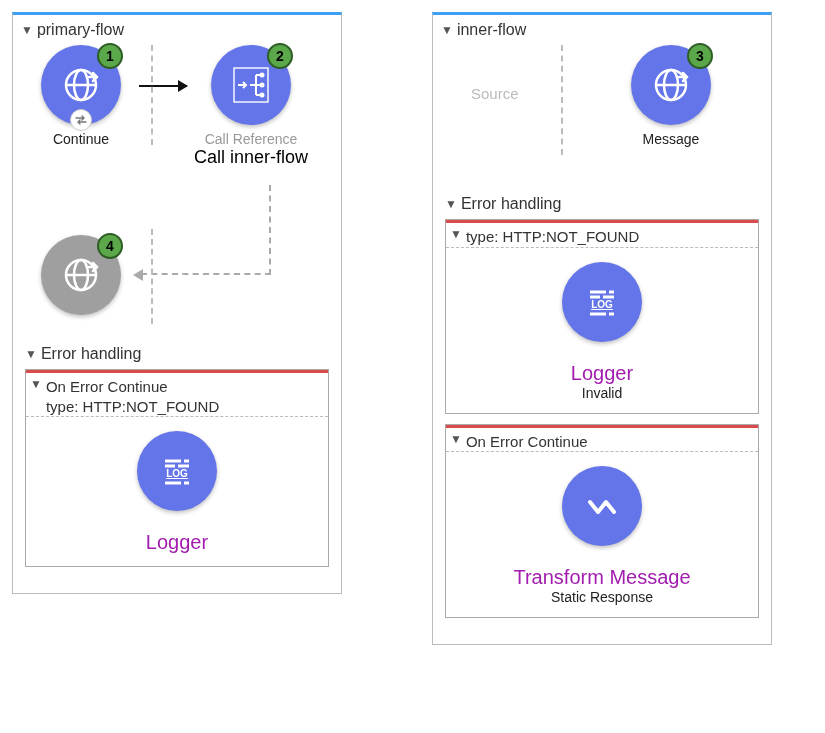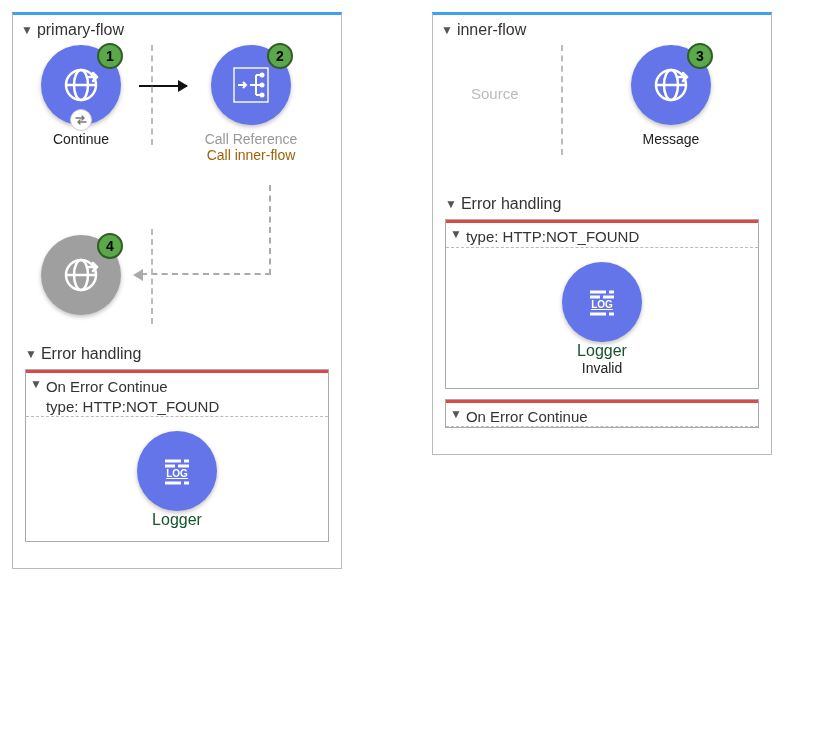--- a/index.html
+++ b/index.html
@@ -80,21 +80,21 @@
     border: 2px solid #2e5e25;
     color: #000;
     font-weight: 600;
     display: flex;
     align-items: center;
     justify-content: center;
     font-size: 14px;
   }
   .node-title { color: #999; font-size: 14px; margin-top: 6px; }
   .node-title-black { color: #222; font-size: 14px; margin-top: 6px; }
-  .node-sub { color: #a16207; font-size: 14px; }
+  .node-sub { color: #000000; font-size: 18px; }
   .vsep {
     position: absolute;
     border-left: 2px dashed #bbb;
     height: 100px;
   }
   .arrow-right {
     position: absolute;
     height: 2px;
     background: #111;
   }
@@ -138,22 +138,22 @@
     gap: 4px;
     padding: 4px 4px 0 4px;
     font-size: 15px;
     border-bottom: 1px dashed #bbb;
   }
   .error-head .lines { line-height: 1.3; }
   .error-body {
     padding: 14px 0 12px 0;
     text-align: center;
   }
-  .error-body .circle { margin-bottom: 0; }
-  .error-body .gt { color: #14532d; font-size: 16px; }
+  .error-body .circle { margin-bottom: 20px; }
+  .error-body .gt { color: #a21caf; font-size: 20px; }
   .error-body .bt { color: #222; font-size: 14px; }
   svg { display: block; }
   .mini-badge-bottom {
     position: absolute;
     bottom: -6px;
     left: 50%;
     transform: translateX(-50%);
     width: 22px;
     height: 22px;
     border-radius: 50%;
@@ -331,16 +331,25 @@
     </div>
 
     <div class="error-box">
       <div class="redbar"></div>
       <div class="error-head">
         <span class="caret">▼</span>
         <div class="lines">
           <div>On Error Continue</div>
         </div>
       </div>
+      <div class="error-body">
+        <div class="circle blue shadow" style="width:80px;height:80px;">
+          <svg width="48" height="48" viewBox="0 0 48 48">
+            <path d="M12 20 L20 30 L28 20 L36 30" fill="none" stroke="#fff" stroke-width="4" stroke-linecap="round" stroke-linejoin="round"></path>
+          </svg>
+        </div>
+        <div class="gt">Transform Message</div>
+        <div class="bt">Static Response</div>
+      </div>
     </div>
   </div>
 
 </div>
 
 </body></html>

